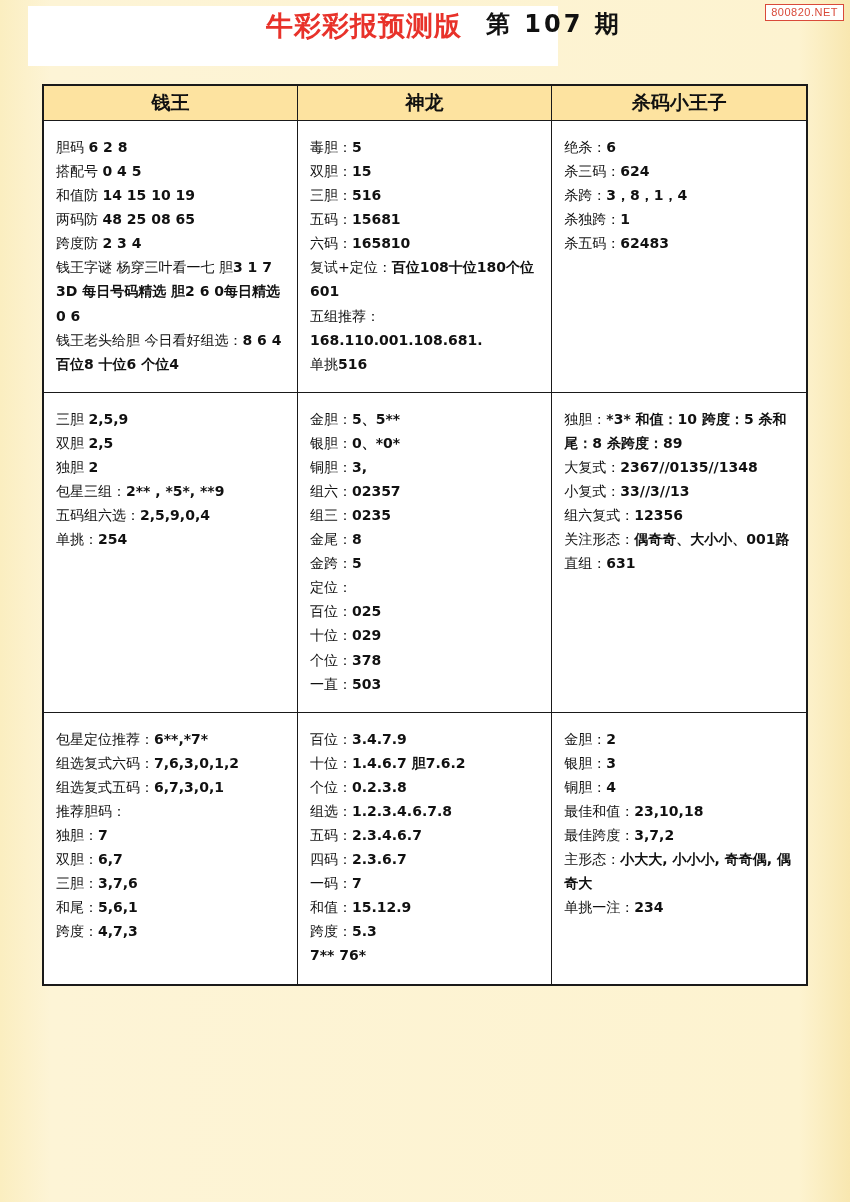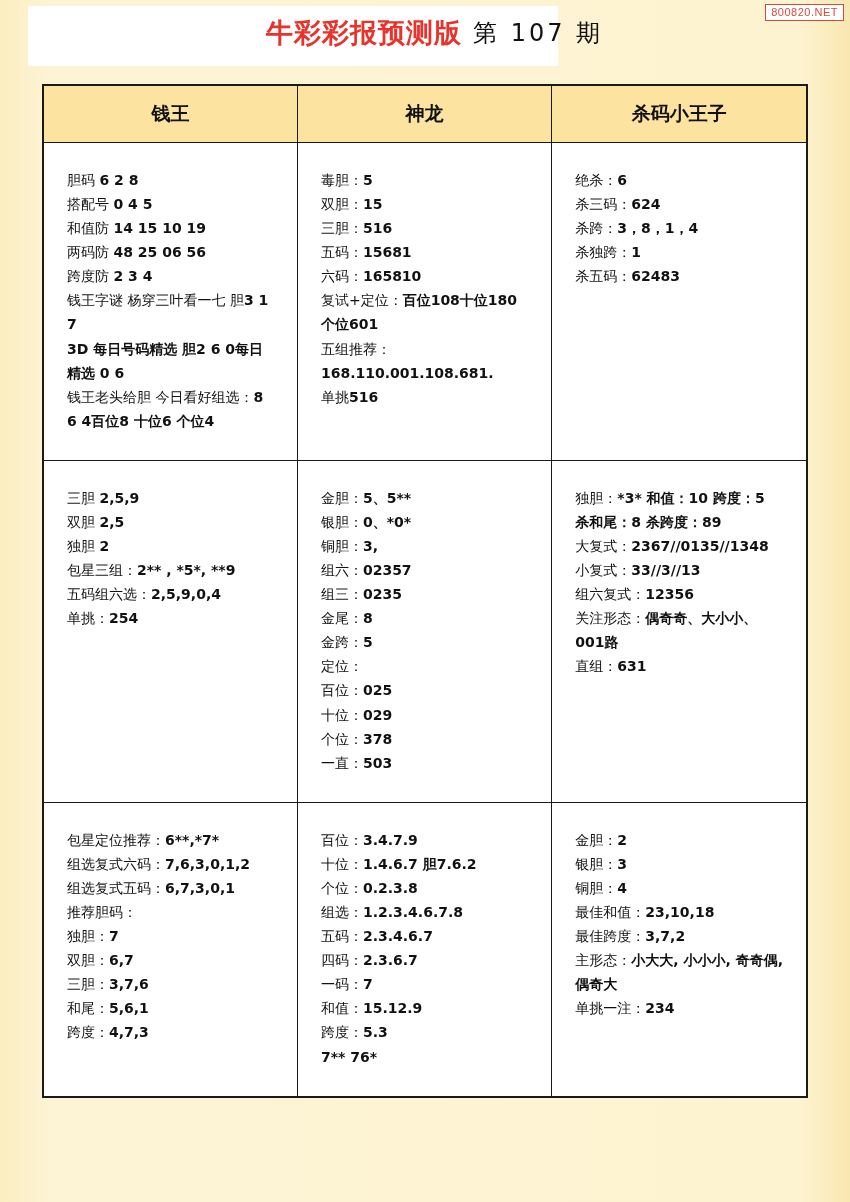--- a/index.html
+++ b/index.html
@@ -55,55 +55,54 @@
     height: 60px;
     background: #ffffff;
   }
   .header-title-wrap {
     position: absolute;
     left: 266px;
     top: 8px;
     width: 440px;
     height: 50px;
     display: flex;
-    align-items: center;
-    gap: 11px;
+    gap: 24px;
   }
   .header-title {
     color: #e8322a;
     font-size: 27px;
     font-weight: bold;
     letter-spacing: 1px;
     font-family: "DejaVu Sans", sans-serif;
     white-space: nowrap;
   }
   .header-issue {
     color: #111;
     font-size: 24px;
-    font-weight: normal;
+    font-weight: bold;
     letter-spacing: 3px;
     white-space: nowrap;
     font-family: "DejaVu Sans", sans-serif;
   }
 
   
   .grid {
     position: absolute;
     left: 42px;
     top: 84px;
     width: 766px;
     border: 2px solid #1a1a1a;
     border-collapse: collapse;
     background: #ffffff;
     table-layout: fixed;
   }
   .grid td {
     border: 1.5px solid #1a1a1a;
     vertical-align: top;
-    padding: 15px;
+    padding: 4px;
   }
   .sect-title {
     background: #fde3a0;
     text-align: center;
     font-size: 19px;
     font-weight: bold;
     color: #111;
     padding: 22px 0 22px 0;
     font-family: "DejaVu Sans", sans-serif;
   }
@@ -151,21 +150,21 @@
         <td class="sect-title">钱王</td>
         <td class="sect-title">神龙</td>
         <td class="sect-title">杀码小王子</td>
       </tr>
       <tr>
         <td>
           <div class="cell-body">
             <div class="line"><span class="lbl">胆码 </span><span class="val">6 2 8</span></div>
             <div class="line"><span class="lbl">搭配号 </span><span class="val">0 4 5</span></div>
             <div class="line"><span class="lbl">和值防 </span><span class="val">14 15 10 19</span></div>
-            <div class="line"><span class="lbl">两码防 </span><span class="val">48 25 06 56</span></div>
+            <div class="line"><span class="lbl">两码防 </span><span class="val">48 25 08 65</span></div>
             <div class="line"><span class="lbl">跨度防 </span><span class="val">2 3 4</span></div>
             <div class="line"><span class="lbl">钱王字谜 杨穿三叶看一七  胆</span><span class="val">3 1 7</span></div>
             <div class="line"><span class="val">3D 每日号码精选 胆2 6 0每日精选 0 6</span></div>
             <div class="line"><span class="lbl">钱王老头给胆 今日看好组选：</span><span class="val">8 6 4百位8 十位6 个位4</span></div>
           </div>
         </td>
         <td>
           <div class="cell-body">
             <div class="line"><span class="lbl">毒胆：</span><span class="val">5</span></div>
             <div class="line"><span class="lbl">双胆：</span><span class="val">15</span></div>

